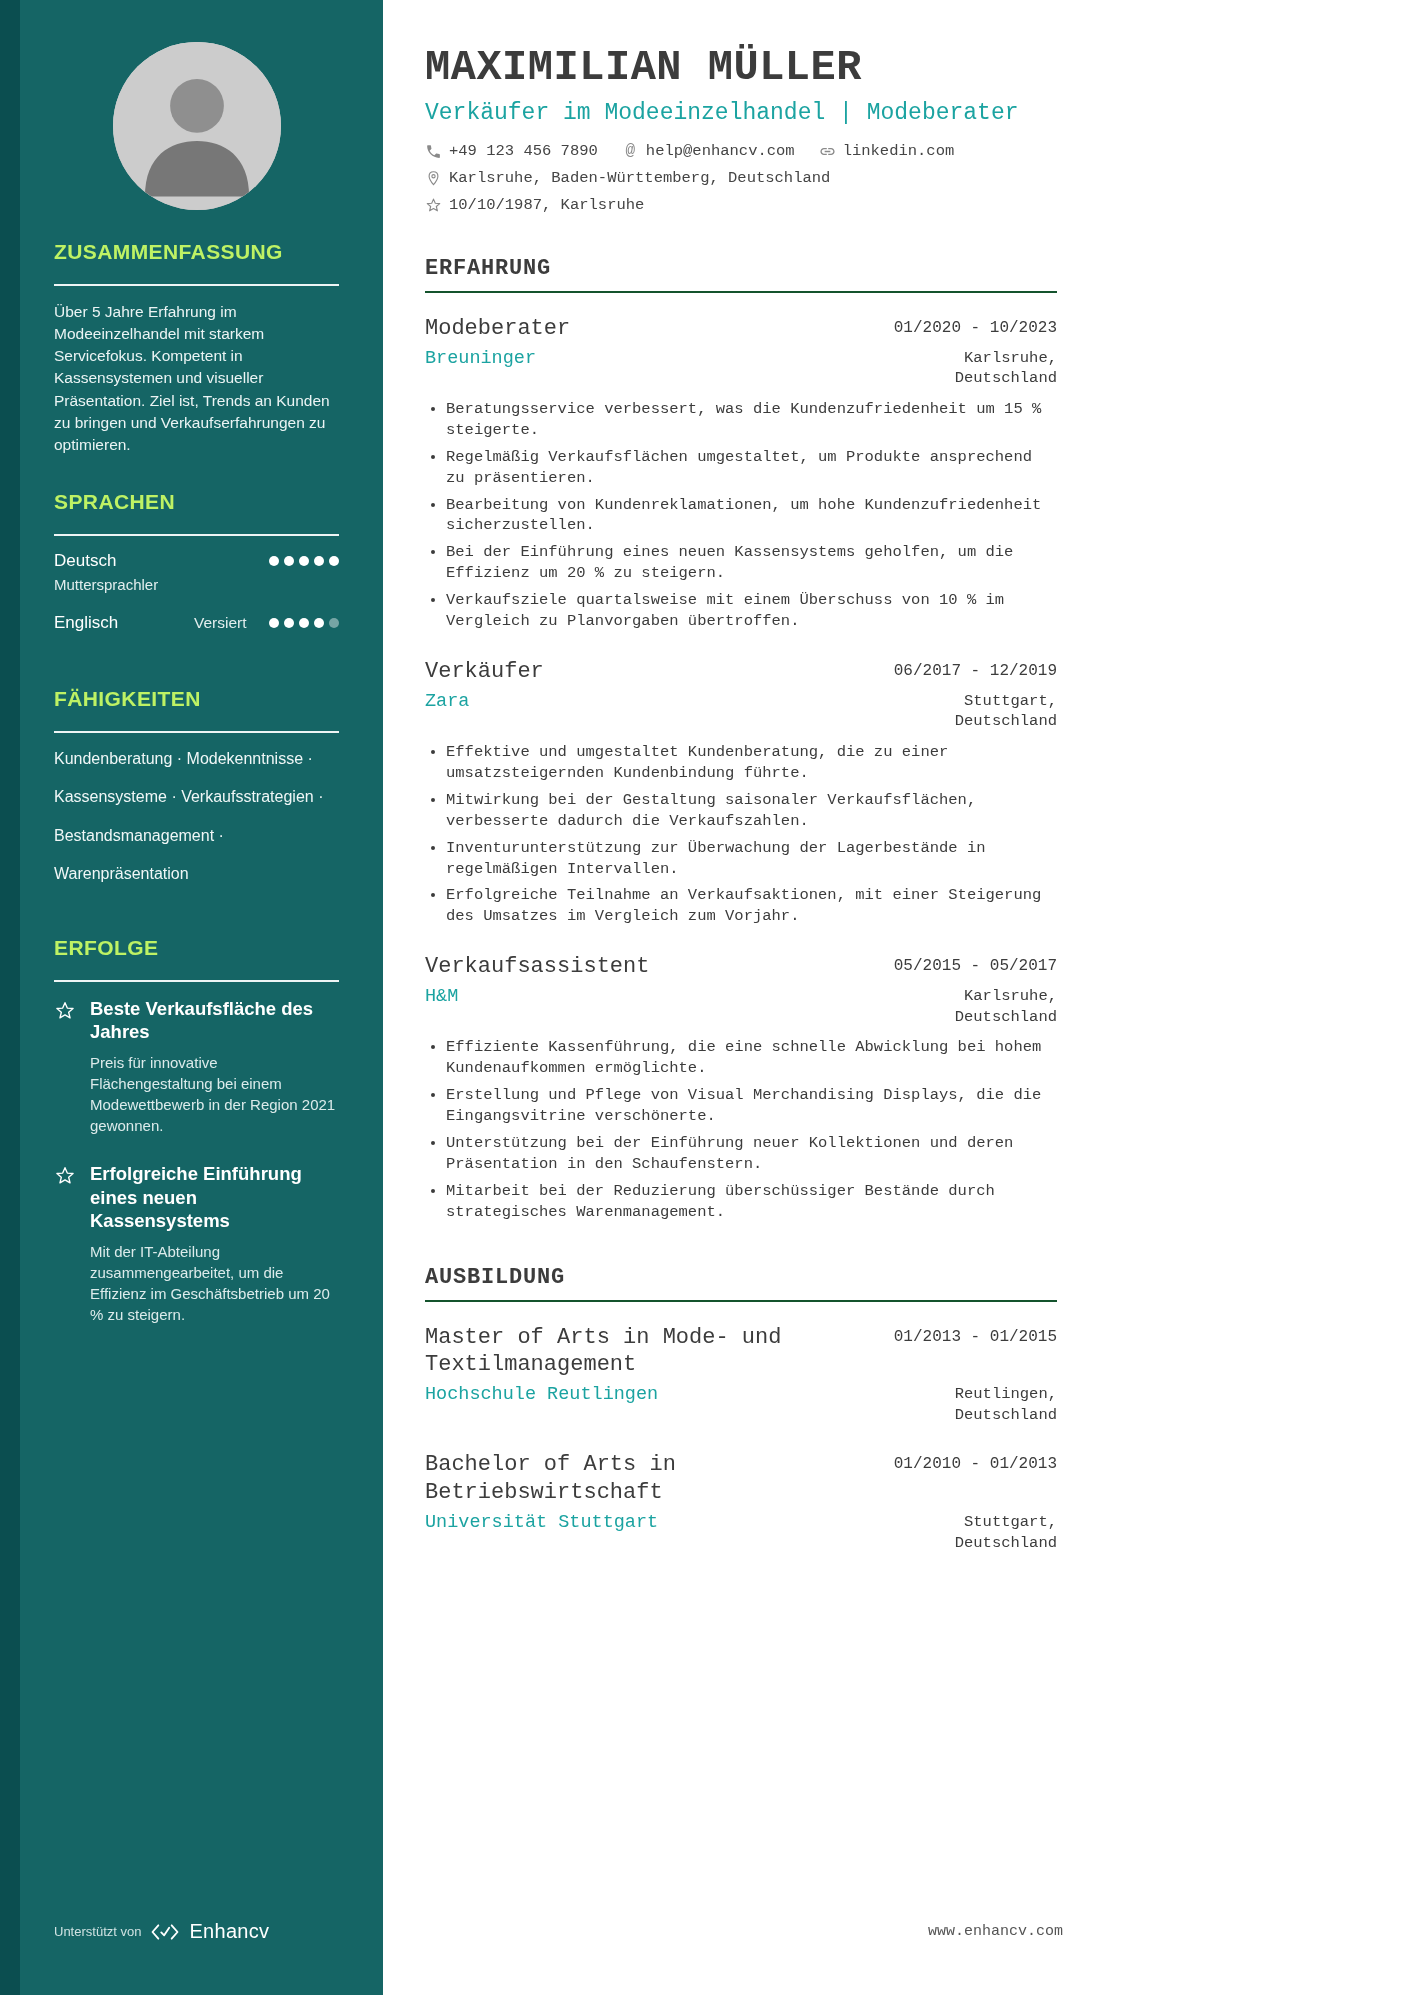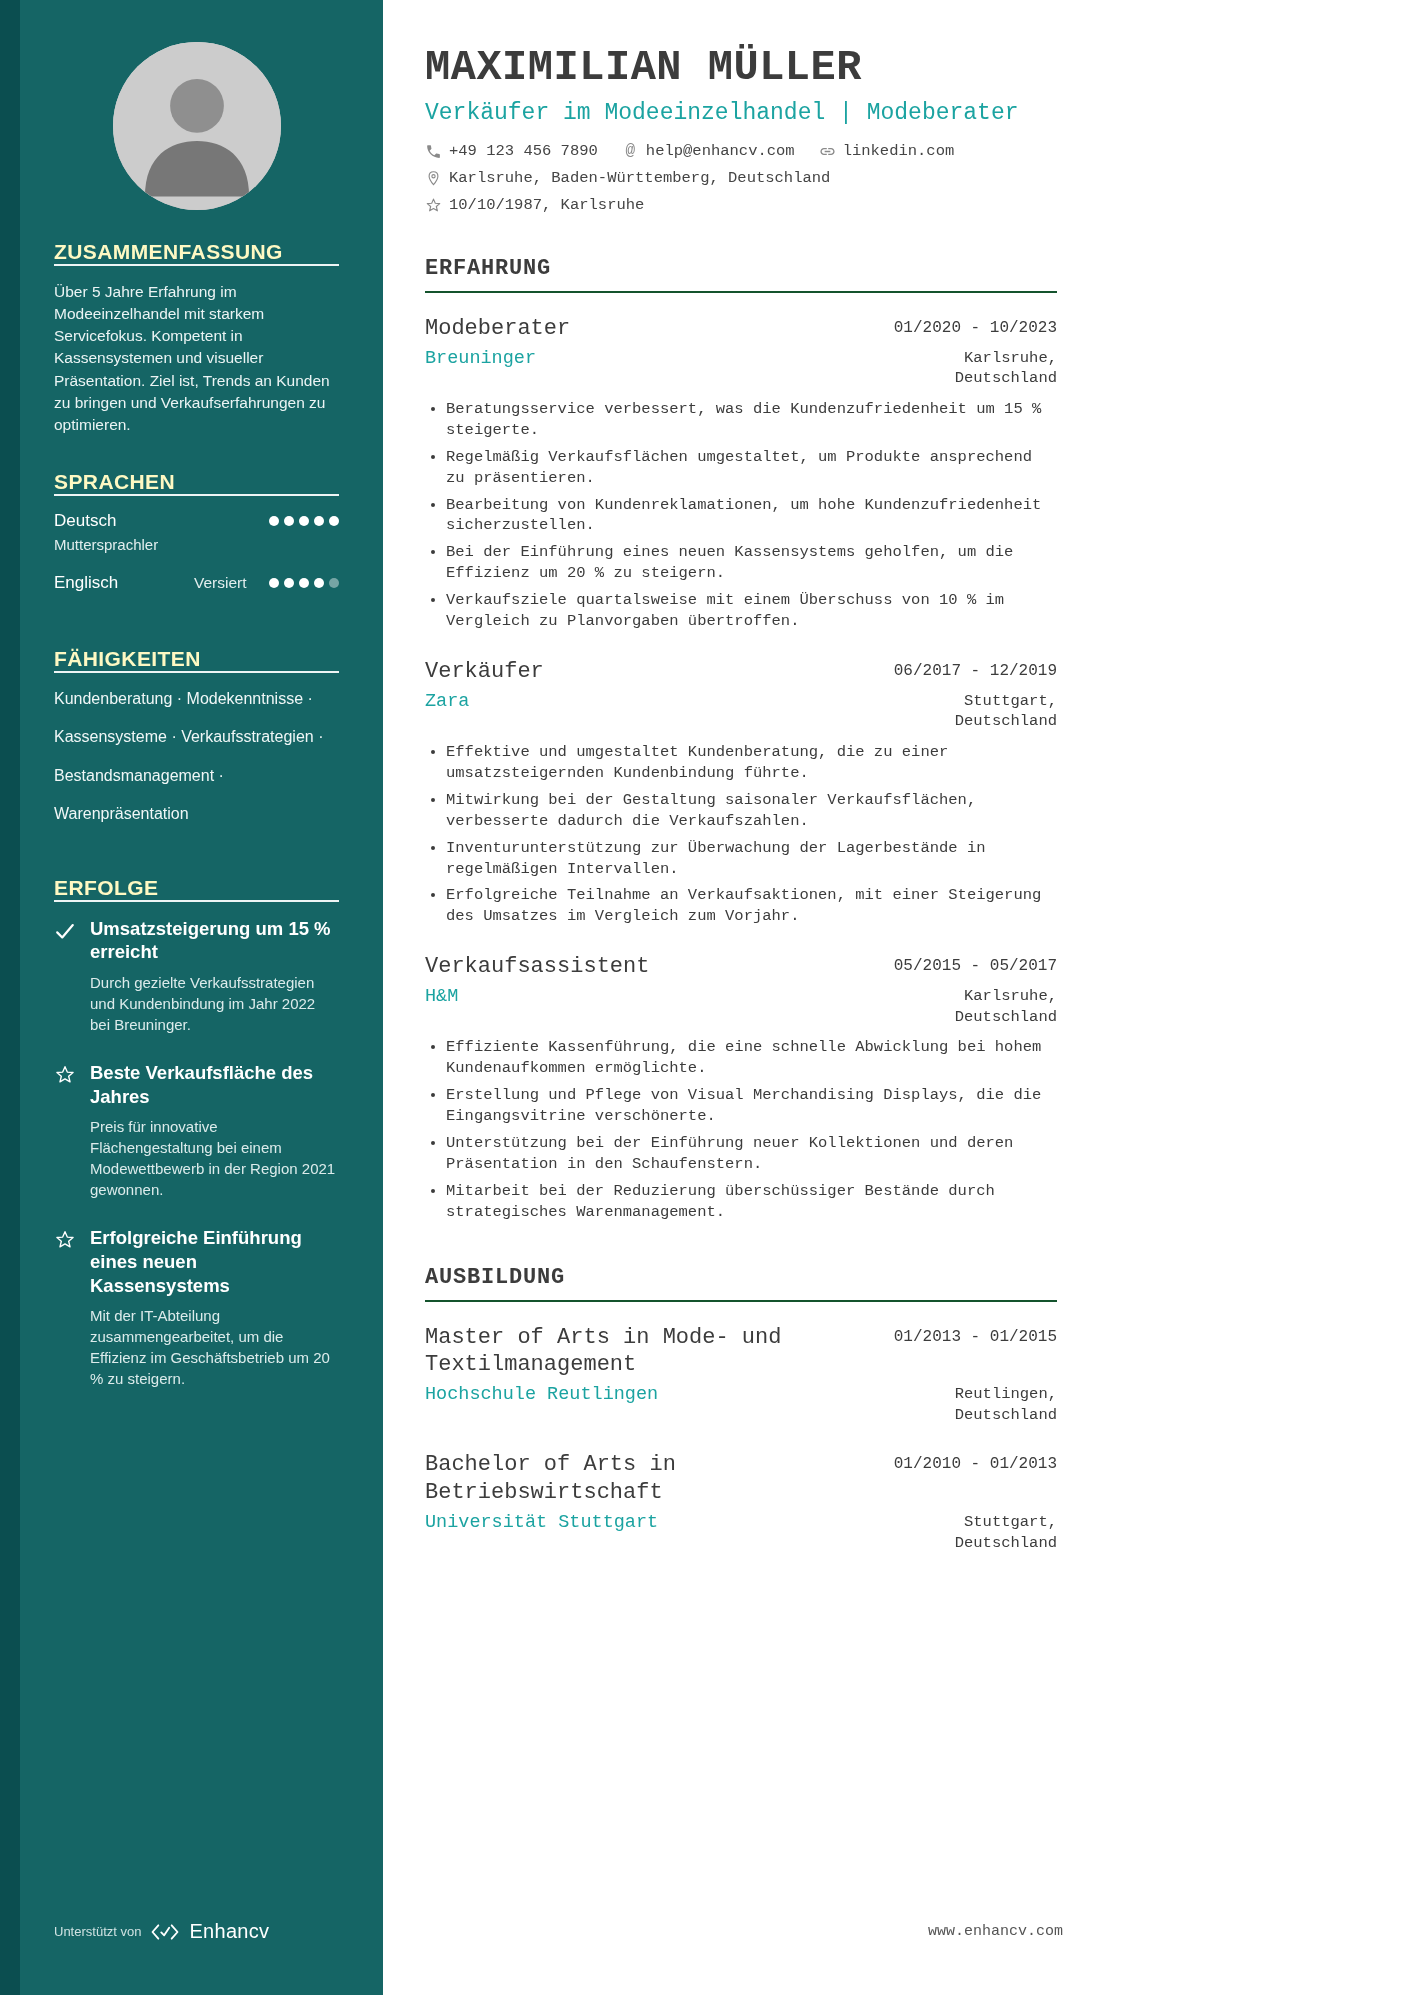--- a/index.html
+++ b/index.html
@@ -7,22 +7,22 @@
   .page { position:relative; width:1410px; height:1995px; display:flex; background:#fff; overflow:hidden; }
 
   
   .sidebar { flex:0 0 383px; width:383px; background:#156565; border-left:20px solid #0b4e50;
              display:flex; flex-direction:column; padding:40px 44px 52px 34px; color:#fff; }
   .avatar { width:168px; height:168px; border-radius:50%; margin:2px auto 30px; overflow:hidden;
             background:linear-gradient(180deg,#dcdcdc,#bfbfbf); flex:0 0 auto; }
   .avatar svg { width:100%; height:100%; display:block; }
   .side-section { margin-top:34px; }
   .side-section.first { margin-top:0; }
-  .side-head { font-size:21px; font-weight:700; letter-spacing:.4px; color:#fef9c3;
-               border-bottom:2px solid #eef5f5; padding-bottom:0; margin:0 0 15px; }
+  .side-head { font-size:21px; font-weight:700; letter-spacing:.4px; color:#bef264;
+               border-bottom:2px solid #eef5f5; padding-bottom:20px; margin:0 0 15px; }
   .summary-text { font-size:15.5px; line-height:1.43; color:#ebf4f4; margin:0; }
   .skill-line { font-size:16px; line-height:1.4; color:#f0f7f7; margin:0 0 16px; }
   .lang { margin-bottom:20px; }
   .lang-row { display:flex; align-items:center; }
   .lang-name { font-size:17px; color:#fff; min-width:140px; }
   .lang-level { font-size:15px; color:#e2eeee; margin-top:5px; }
   .lang-level-inline { font-size:15.5px; color:#e2eeee; flex:1; }
   .dots { margin-left:auto; display:flex; gap:5px; }
   .dot { width:10px; height:10px; border-radius:50%; }
   .dot.filled { background:#ffffff; }
@@ -117,31 +117,20 @@
       <h2 class="side-head">FÄHIGKEITEN</h2>
       <p class="skill-line">Kundenberatung · Modekenntnisse ·</p>
       <p class="skill-line">Kassensysteme · Verkaufsstrategien ·</p>
       <p class="skill-line">Bestandsmanagement ·</p>
       <p class="skill-line">Warenpräsentation</p>
     </section>
 
     <section class="side-section">
       <h2 class="side-head">ERFOLGE</h2>
 
-      <div class="ach">
-        <div class="ach-iconcol">
-          <svg class="aicon" viewBox="0 0 24 24">
-            <path d="M3.5 13.5 L9 19 L20.5 5.5" fill="none" stroke="#ffffff" stroke-width="2.4" stroke-linecap="round" stroke-linejoin="round"></path>
-          </svg>
-        </div>
-        <div>
-          <p class="ach-title">Umsatzsteigerung um 15 % erreicht</p>
-          <p class="ach-text">Durch gezielte Verkaufsstrategien und Kundenbindung im Jahr 2022 bei Breuninger.</p>
-        </div>
-      </div>
 
       <div class="ach">
         <div class="ach-iconcol">
           <svg class="aicon" viewBox="0 0 24 24">
             <polygon points="12,3 14.5,8.8 20.8,9.3 16,13.4 17.5,19.5 12,16.2 6.5,19.5 8,13.4 3.2,9.3 9.5,8.8" fill="none" stroke="#ffffff" stroke-width="1.5" stroke-linejoin="round"></polygon>
           </svg>
         </div>
         <div>
           <p class="ach-title">Beste Verkaufsfläche des Jahres</p>
           <p class="ach-text">Preis für innovative Flächengestaltung bei einem Modewettbewerb in der Region 2021 gewonnen.</p>

